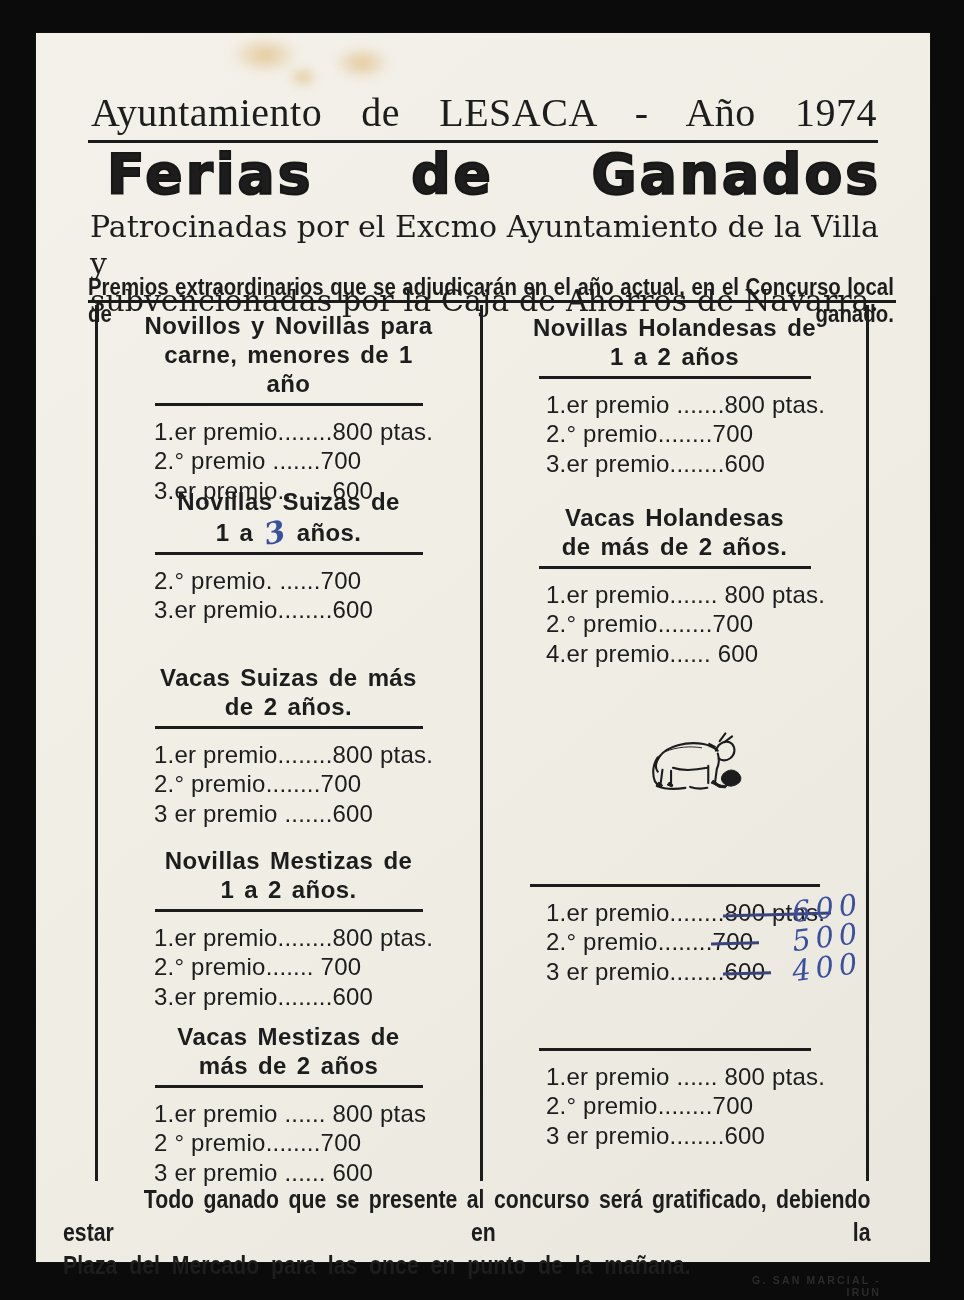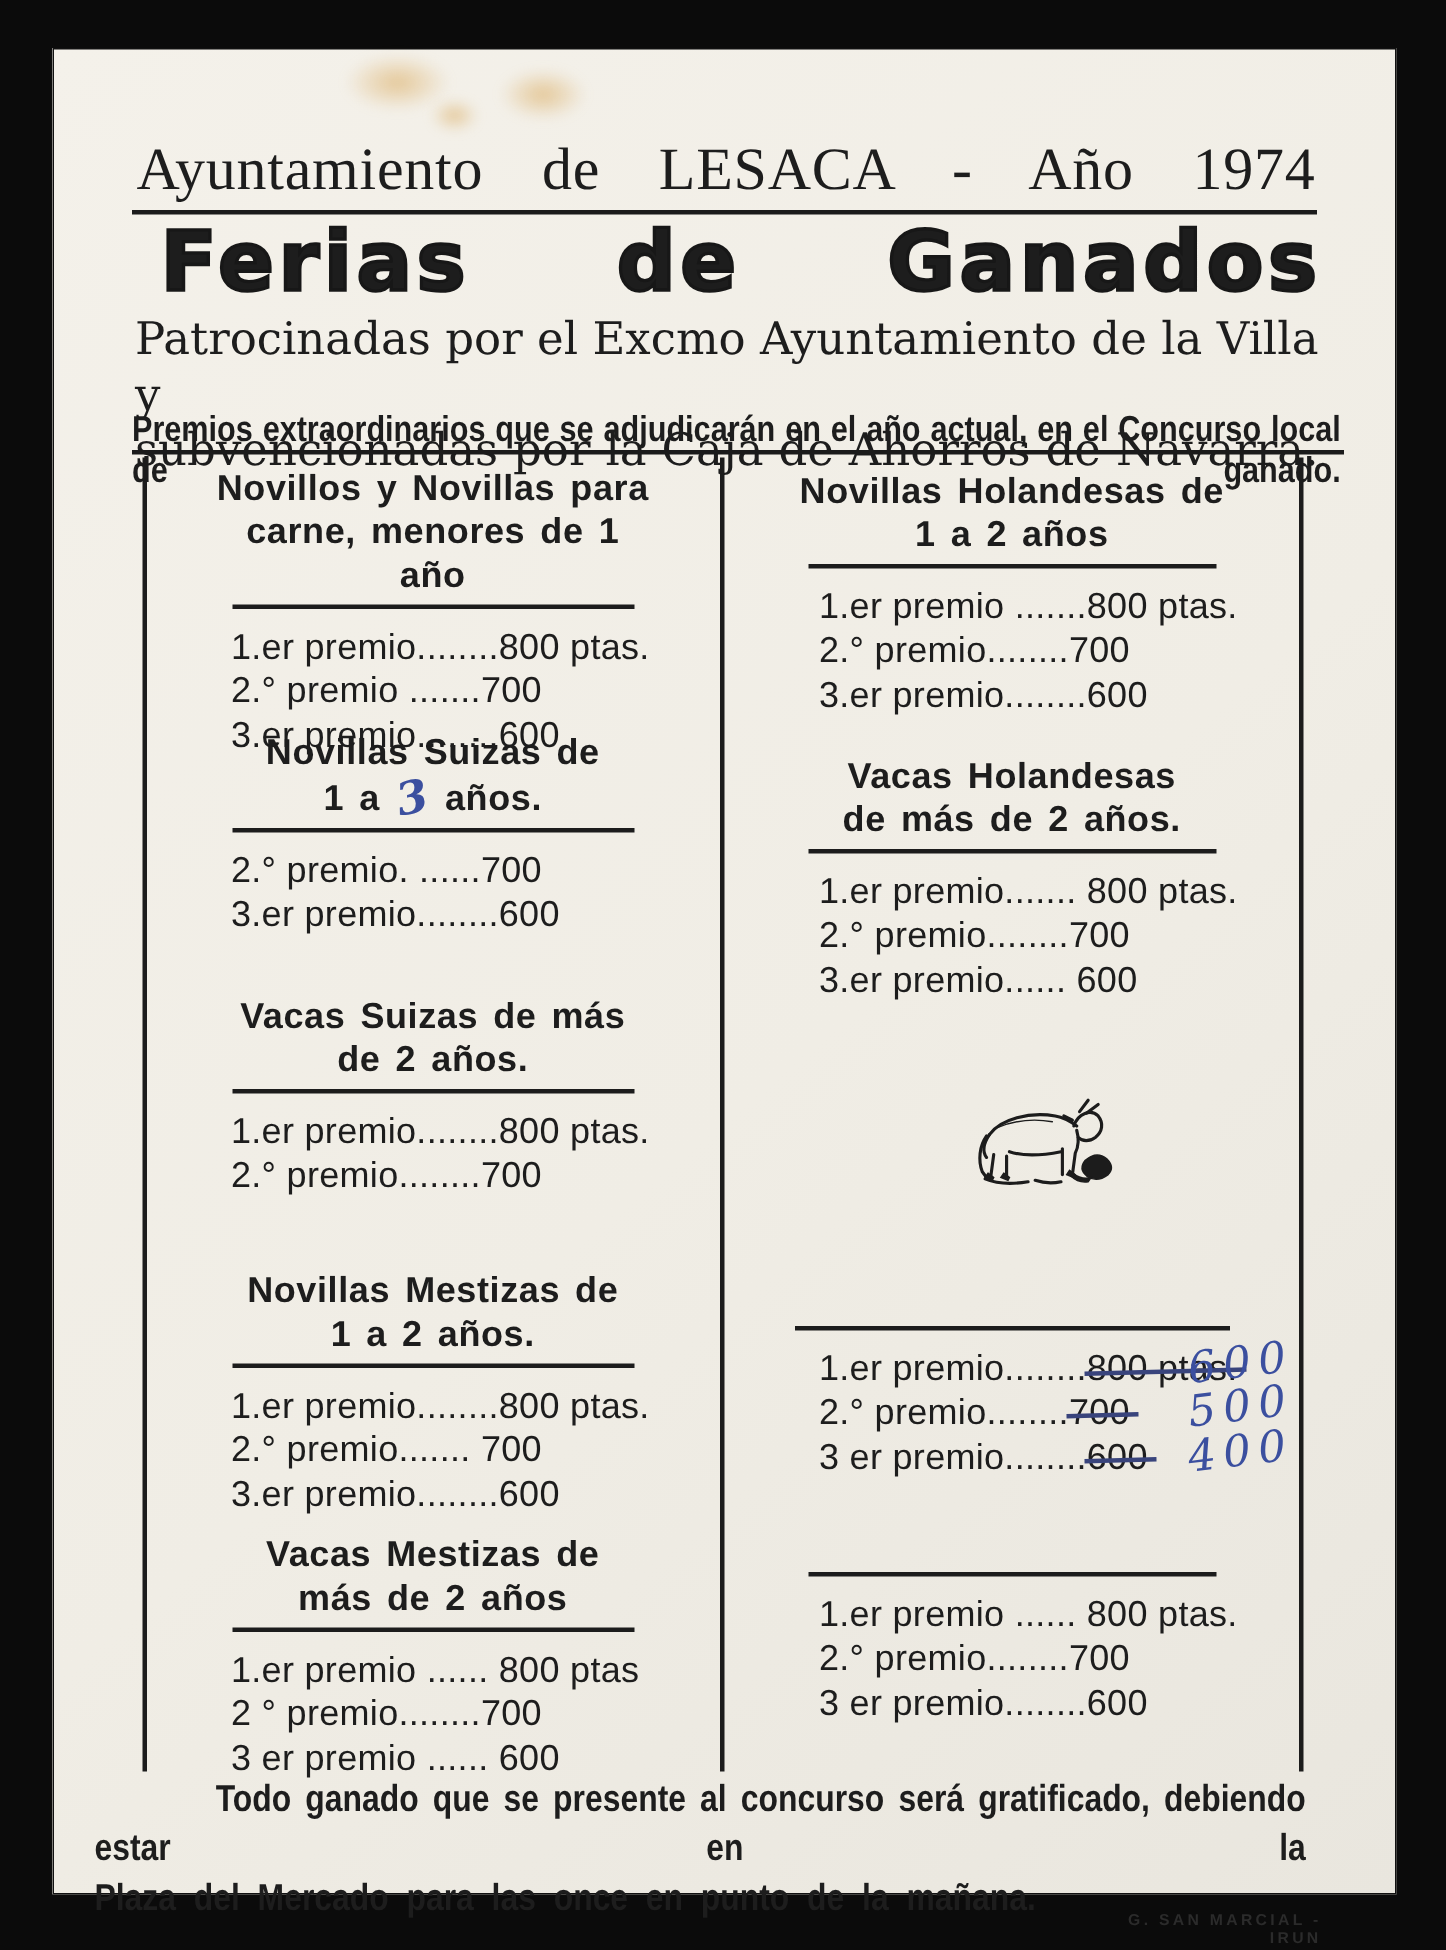--- a/index.html
+++ b/index.html
@@ -146,20 +146,21 @@
           <div class="row">3.er premio........600</div>
         </div>
       </div>
 
       <div class="section" style="top:358px;">
         <div class="sec-title" style="max-width:285px;">Vacas Suizas de más de 2 años.</div>
         <div class="sec-rule" style="width:268px;"></div>
         <div class="rows">
           <div class="row">1.er premio........800 ptas.</div>
           <div class="row">2.°  premio........700</div>
+          <div class="row">3 er premio .......600</div>
         </div>
       </div>
 
       <div class="section" style="top:541px;">
         <div class="sec-title" style="max-width:255px;">Novillas Mestizas de 1 a 2 años.</div>
         <div class="sec-rule" style="width:268px;"></div>
         <div class="rows">
           <div class="row">1.er premio........800 ptas.</div>
           <div class="row">2.°  premio....... 700</div>
           <div class="row">3.er premio........600</div>
@@ -189,21 +190,21 @@
           <div class="row">3.er premio........600</div>
         </div>
       </div>
 
       <div class="section" style="top:198px;">
         <div class="sec-title" style="max-width:250px;">Vacas Holandesas de más de 2 años.</div>
         <div class="sec-rule" style="width:272px;"></div>
         <div class="rows">
           <div class="row">1.er premio....... 800 ptas.</div>
           <div class="row">2.°  premio........700</div>
-          <div class="row">3.er premio......  600</div>
+          <div class="row">4.er premio......  600</div>
         </div>
       </div>
 
       <div class="section" style="top:574px;">
         <div class="sec-rule" style="width:290px;"></div>
         <div class="rows">
           <div class="row">
             <span>1.er premio........</span><span class="struck">800 ptas.</span>
             <span class="hand">600</span>
           </div>

